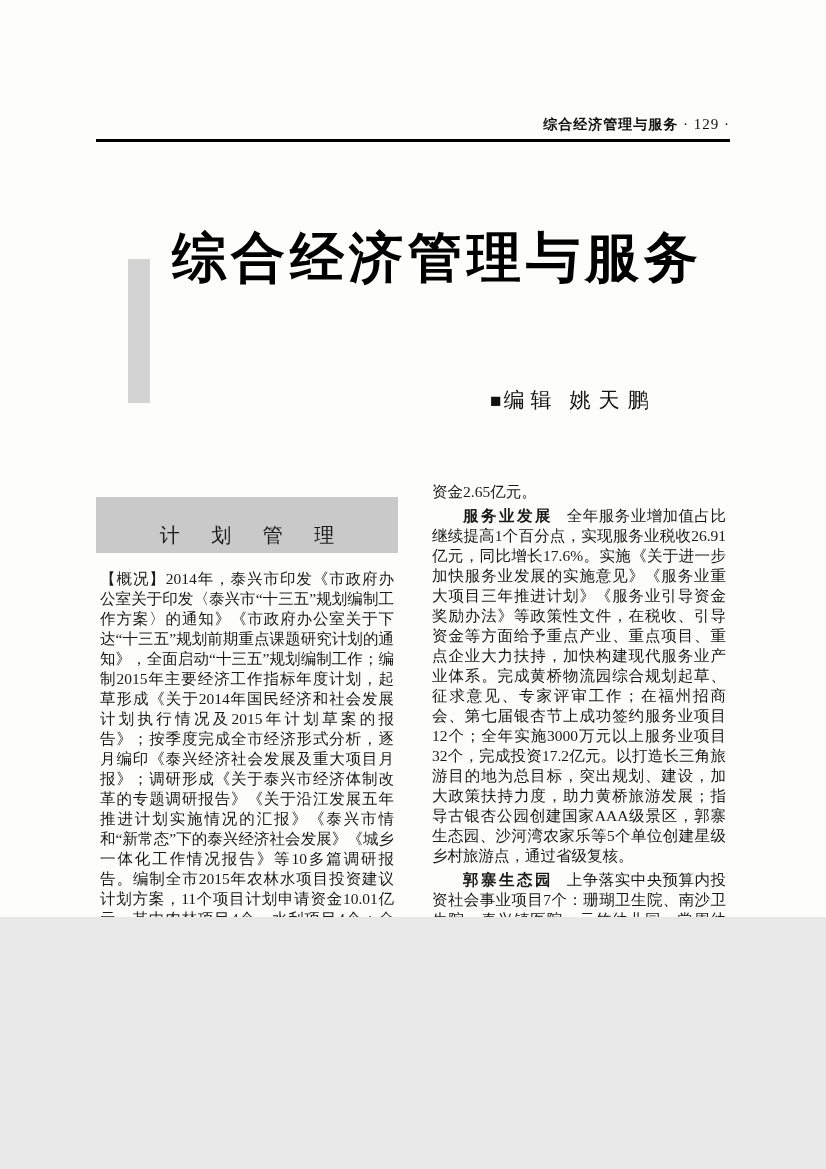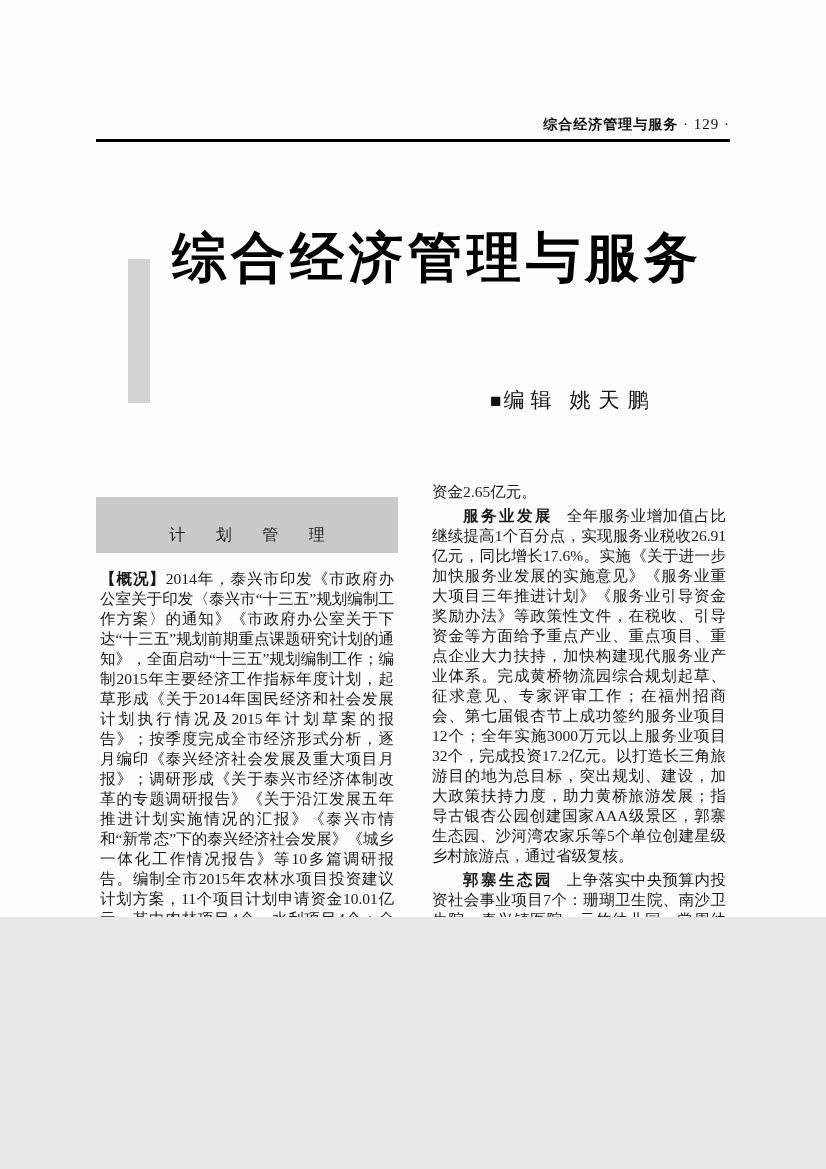--- a/index.html
+++ b/index.html
@@ -56,39 +56,39 @@
     position:absolute;top:478px;left:96px;width:634px;
     display:flex;gap:30px;
   }
   .col{width:302px;}
   .section-box{
     margin-top:19px;height:56px;margin-bottom:16px;
     background:#c9c9c9;
     display:flex;align-items:center;justify-content:center;
   }
   .section-box .section-title{
-    font-size:16px;color:#1a1a1a;
+    font-size:20px;color:#1a1a1a;
     letter-spacing:13px;text-indent:13px;
     font-family:"Liberation Sans","DejaVu Sans",sans-serif;
     font-weight:normal;
     margin-top:20px;
   }
   .body-text{
     font-size:15.5px;line-height:20px;
     text-align:justify;
     color:#191919;
   }
   .body-text p{margin:4px;}
   .para-indent{text-indent:2em;}
   .run-heading{
     font-weight:bold;
     padding-right:0.9em;
     letter-spacing:2px;
   }
-  .overview-label{font-weight:bold;}
+  .overview-label{font-weight:normal;}
 </style>
 </head>
 <body>
 
 <div class="page">
 
   <div class="running-header">
     <span>综合经济管理与服务</span><span class="pagenum"> · </span><span class="pagenum">129</span><span class="pagenum"> ·</span>
   </div>
   <div class="header-rule"></div>

